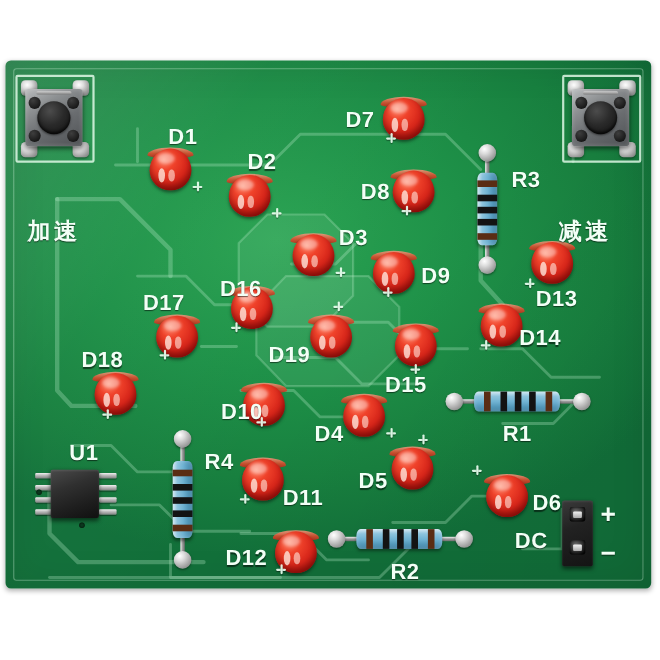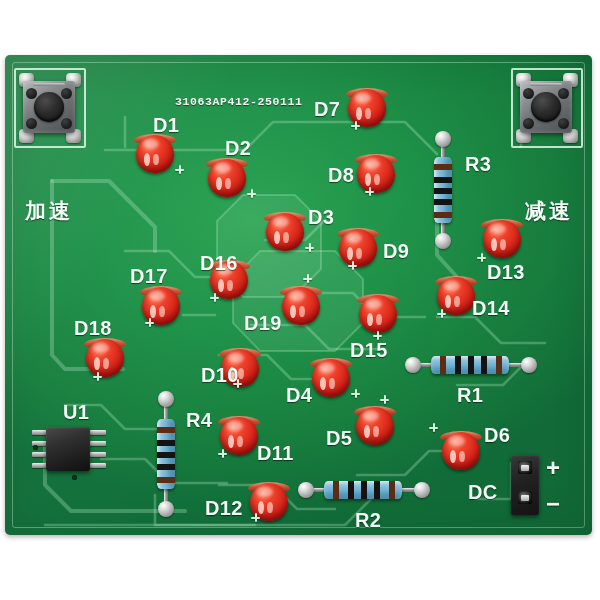--- a/index.html
+++ b/index.html
@@ -466,31 +466,30 @@
         </div>
         <div class="hole" style="top:36px;">
           <div class="tin" style="top:4px;"></div>
         </div>
       </div>
 
     </div>
 
     <div class="layer" id="silk">
 
-      <div class="silk boardid" style="left:170px;top:41px;">31063AP412-250111</div>
 
       <div class="silk cn" style="left:20px;top:145px;">加速</div>
-      <div class="silk cn" style="left:503px;top:145px;margin-left:17px;">减速</div>
+      <div class="silk cn" style="left:503px;top:145px;">减速</div>
 
       <div class="silk ref" style="left:148px;top:60px;">D1</div>
       <div class="silk ref" style="left:220px;top:83px;">D2</div>
       <div class="silk ref" style="left:303px;top:152px;">D3</div>
       <div class="silk ref" style="left:281px;top:330px;">D4</div>
       <div class="silk ref" style="left:321px;top:373px;">D5</div>
-      <div class="silk ref" style="left:479px;top:370px;">D6</div>
+      <div class="silk ref" style="left:479px;top:393px;">D6</div>
       <div class="silk ref" style="left:309px;top:44px;">D7</div>
       <div class="silk ref" style="left:323px;top:110px;">D8</div>
       <div class="silk ref" style="left:378px;top:186px;">D9</div>
       <div class="silk ref" style="left:196px;top:310px;">D10</div>
       <div class="silk ref" style="left:252px;top:388px;">D11</div>
       <div class="silk ref" style="left:200px;top:443px;">D12</div>
       <div class="silk ref" style="left:482px;top:207px;">D13</div>
       <div class="silk ref" style="left:467px;top:243px;">D14</div>
       <div class="silk ref" style="left:345px;top:285px;">D15</div>
       <div class="silk ref" style="left:195px;top:198px;">D16</div>

